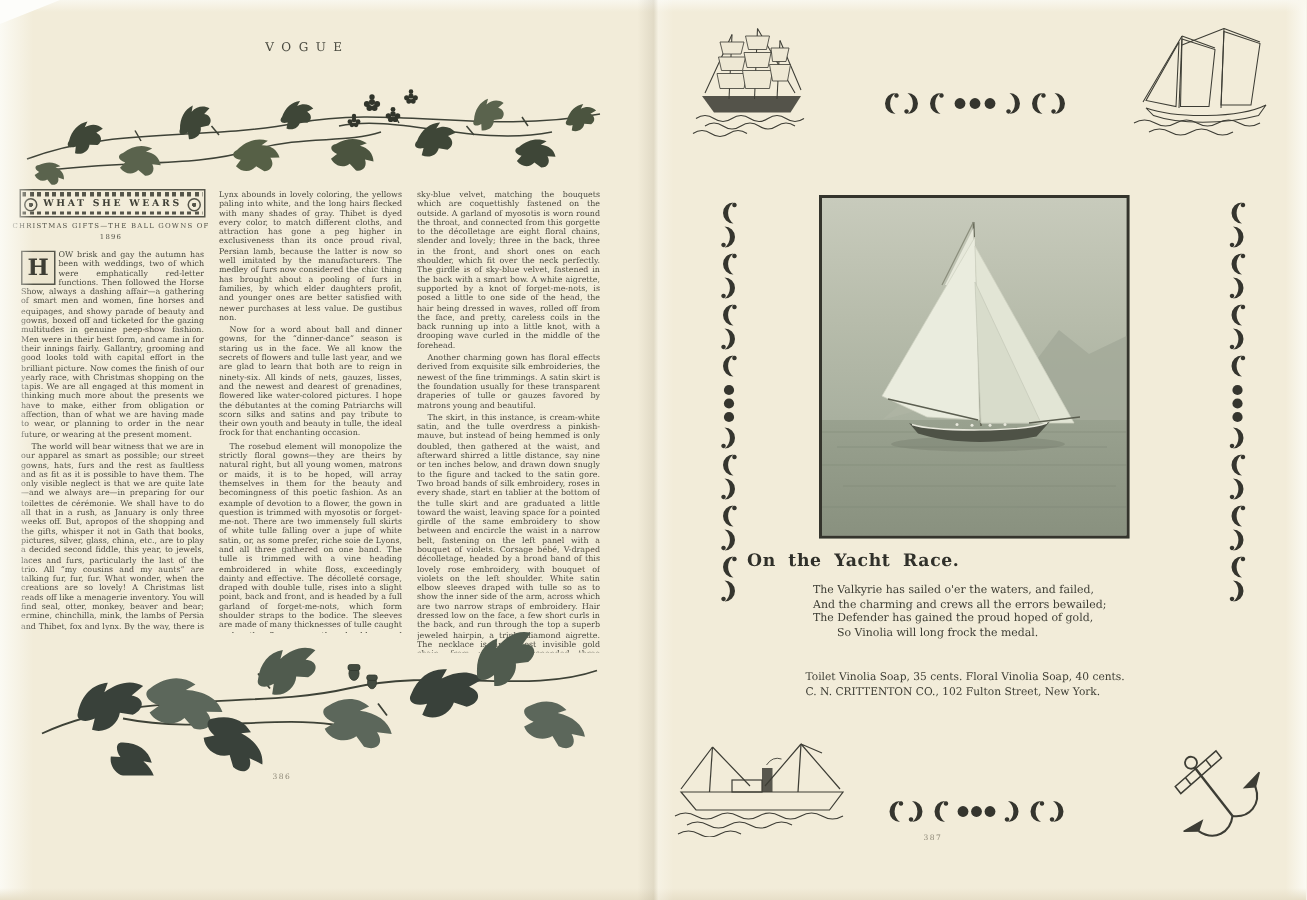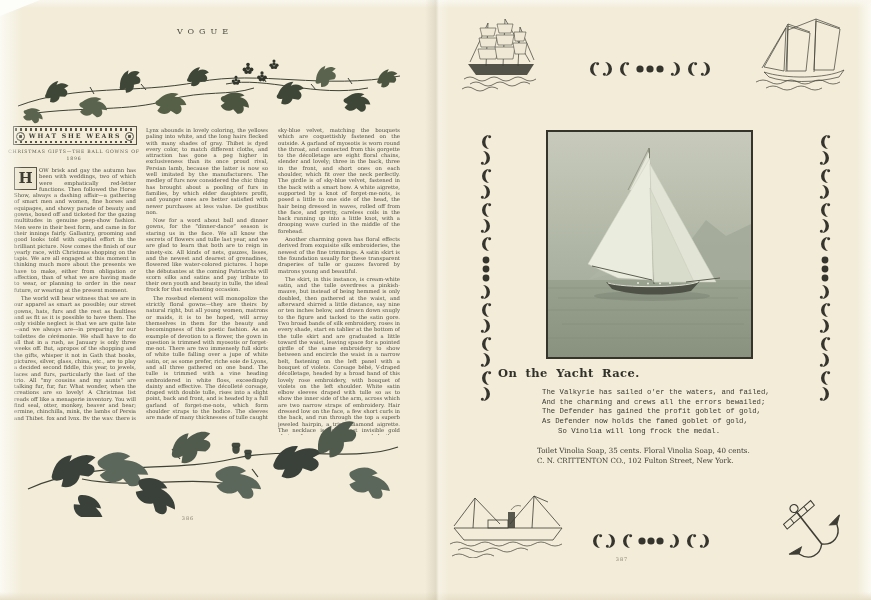--- a/index.html
+++ b/index.html
@@ -53,21 +53,21 @@
   #orn-left{left:42px;top:132px;}
   #orn-right{left:381px;top:132px;}
   #steam-yacht{left:12px;top:490px;}
   #orn-bottom{left:153px;top:530px;}
   #anchor{left:330px;top:494px;}
   #photo{position:absolute;left:110px;top:130px;width:207px;height:229px;border:2px solid #34342c;
     background:#bcc1b1;box-sizing:border-box;}
   #ad-headline{position:absolute;left:62px;top:366px;width:300px;
     font-size:11.5px;font-weight:bold;color:#30302a;word-spacing:4px;letter-spacing:.4px;}
   #poem{position:absolute;left:106px;top:388px;width:270px;font-size:7.3px;line-height:9.7px;color:#3c3c33;}
-  #poem .line{display:block;white-space:nowrap;font-family:Liberation Mono, monospace;}
+  #poem .line{display:block;white-space:nowrap;}
   #poem .indent{padding-left:16px;}
   #price-line{position:absolute;left:101px;top:446px;width:290px;font-size:7.1px;color:#3c3c33;white-space:nowrap;}
   #address-line{position:absolute;left:101px;top:456px;width:290px;font-size:7.1px;color:#3c3c33;white-space:nowrap;}
   svg{display:block;}
 </style>
 </head>
 <body>
 
 <svg width="0" height="0" style="position:absolute" aria-hidden="true">
   <defs>
@@ -306,22 +306,21 @@
             </g>
         </g>
       </svg>
     </div>
 
     <div id="ad-headline">On the Yacht Race.</div>
 
     <div id="poem">
       <span class="line">The Valkyrie has sailed o'er the waters, and failed,</span>
       <span class="line">And the charming and crews all the errors bewailed;</span>
-      <span class="line">The Defender has gained the profit goblet of gold,</span>
-      <span class="line">As Defender now holds the famed goblet of gold,</span>
+      <span class="line">The Defender has gained the proud hoped of gold,</span>
       <span class="line indent">So Vinolia will long frock the medal.</span>
     </div>
     <div id="price-line">Toilet Vinolia Soap, 35 cents.  Floral Vinolia Soap, 40 cents.</div>
     <div id="address-line">C. N. CRITTENTON CO., 102 Fulton Street, New York.</div>
 
     <svg class="sketch" id="steam-yacht" width="130" height="68" viewBox="0 0 130 68">
       <g stroke="#3d3d35" stroke-width=".8" fill="none">
         <line x1="27" y1="8" x2="25" y2="38"></line>
           <line x1="86" y1="6" x2="84" y2="38"></line>
         <path d="M27,8 L6,36 M27,8 L52,34 M86,6 L112,36 M86,6 L62,34 M86,6 L100,12"></path>

